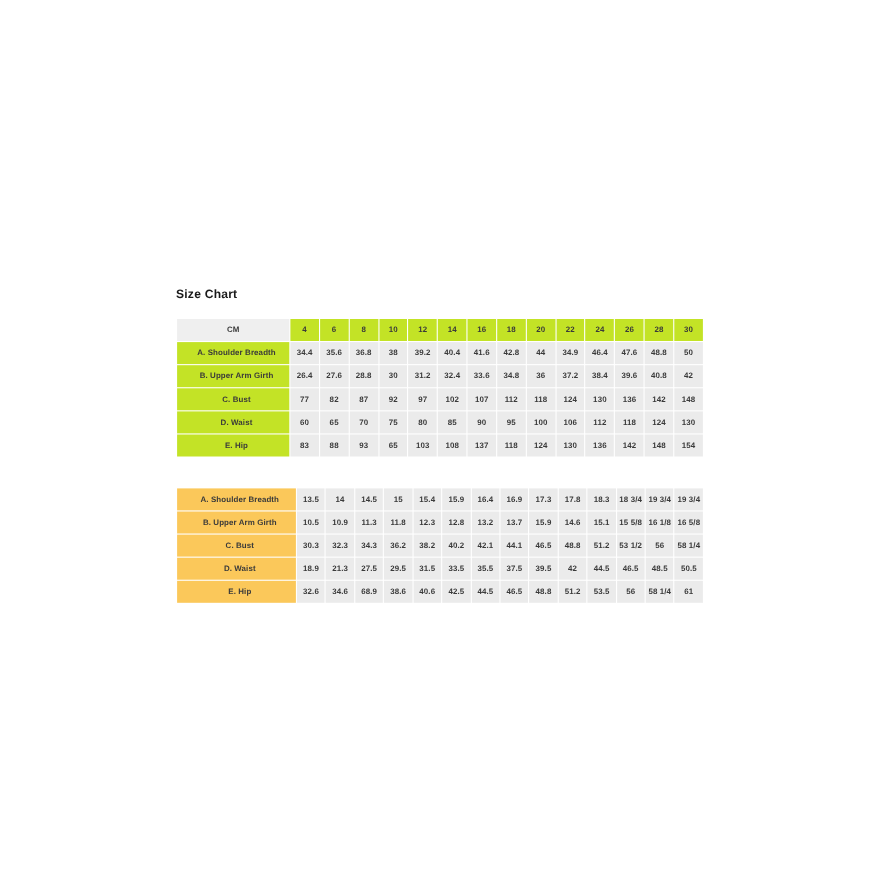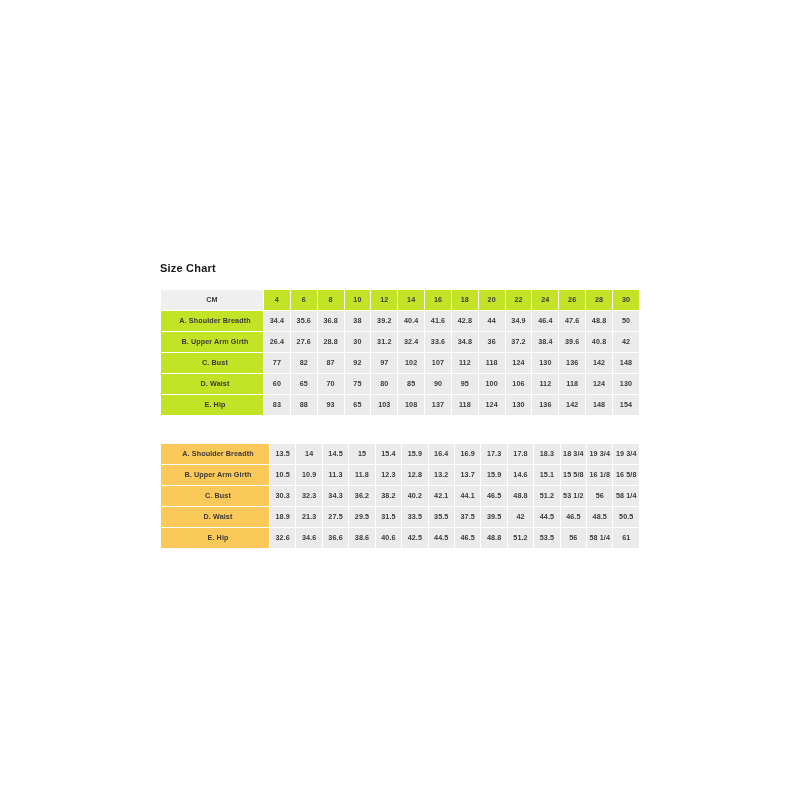--- a/index.html
+++ b/index.html
@@ -279,21 +279,21 @@
           <td class="data-cell">42</td>
           <td class="data-cell">44.5</td>
           <td class="data-cell">46.5</td>
           <td class="data-cell">48.5</td>
           <td class="data-cell">50.5</td>
         </tr>
         <tr>
           <td class="row-label">E. Hip</td>
           <td class="data-cell">32.6</td>
           <td class="data-cell">34.6</td>
-          <td class="data-cell">36.6</td>
+          <td class="data-cell">68.9</td>
           <td class="data-cell">38.6</td>
           <td class="data-cell">40.6</td>
           <td class="data-cell">42.5</td>
           <td class="data-cell">44.5</td>
           <td class="data-cell">46.5</td>
           <td class="data-cell">48.8</td>
           <td class="data-cell">51.2</td>
           <td class="data-cell">53.5</td>
           <td class="data-cell">56</td>
           <td class="data-cell">58 1/4</td>

